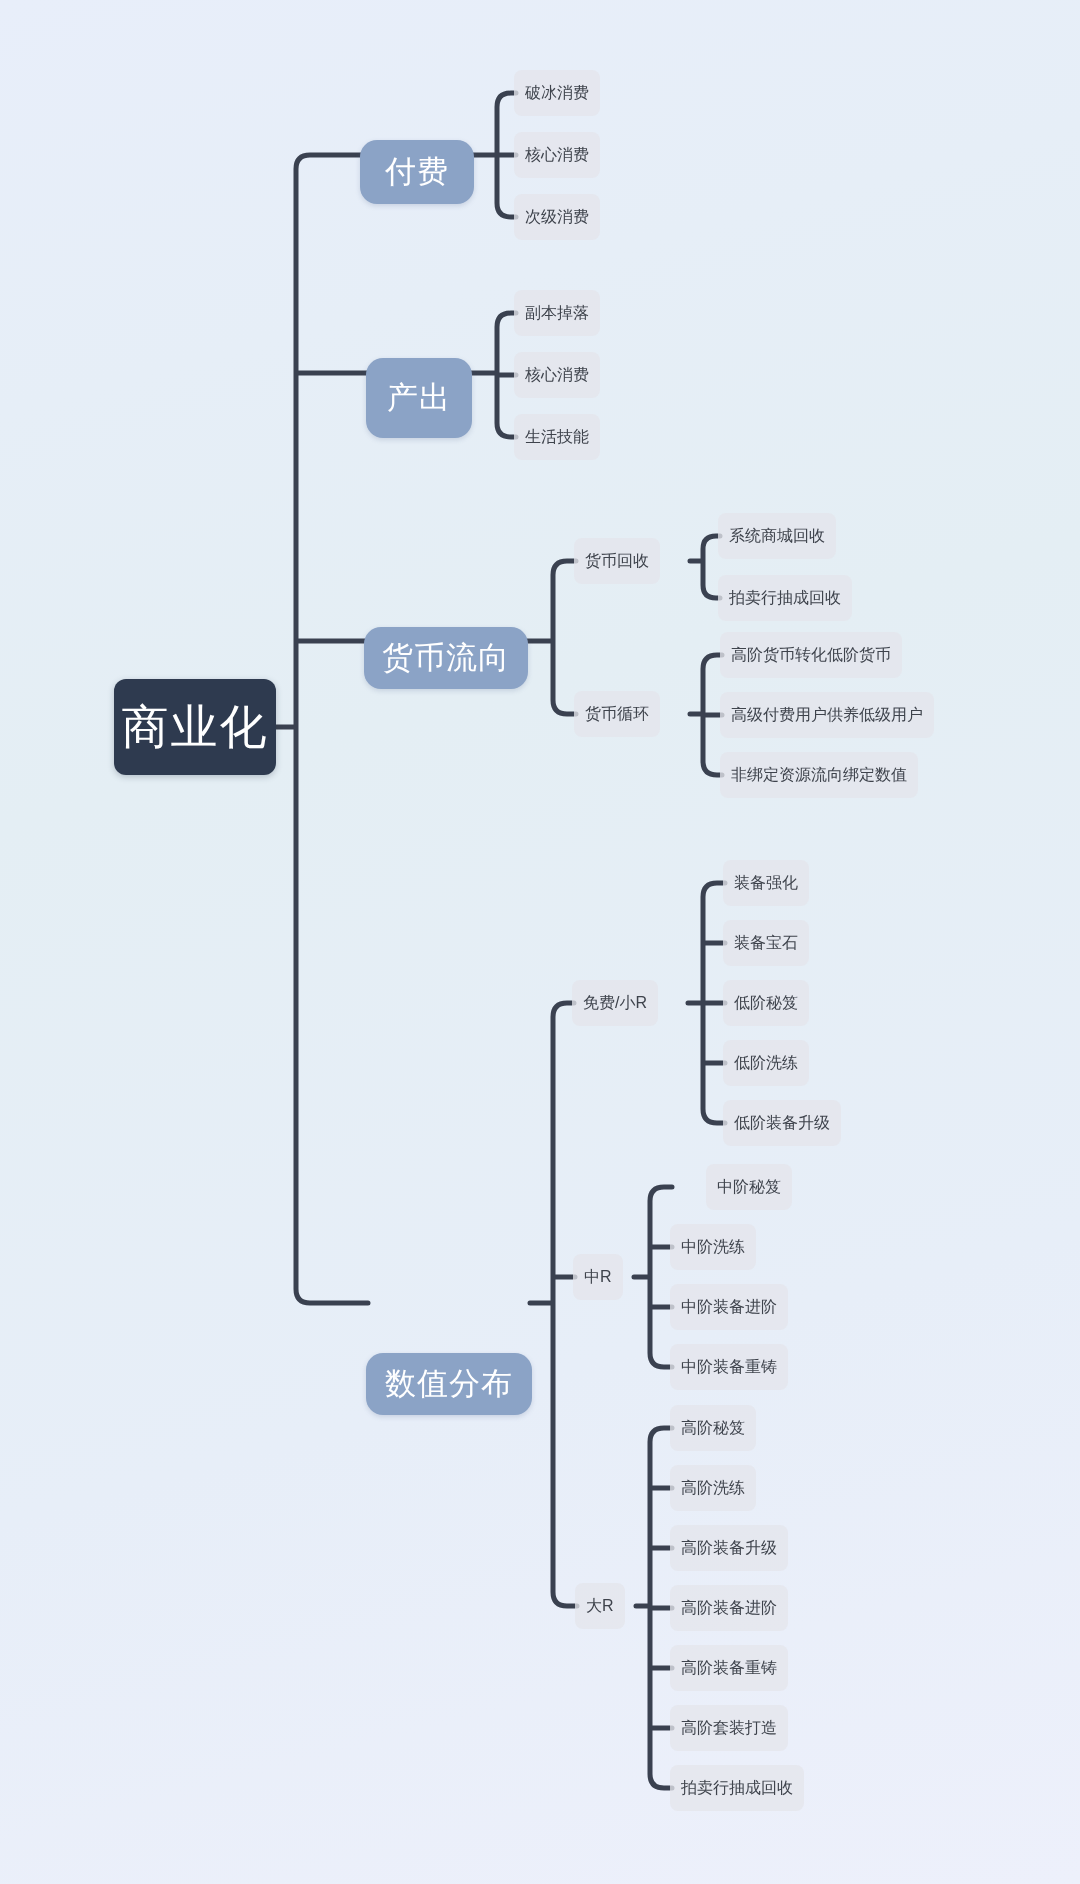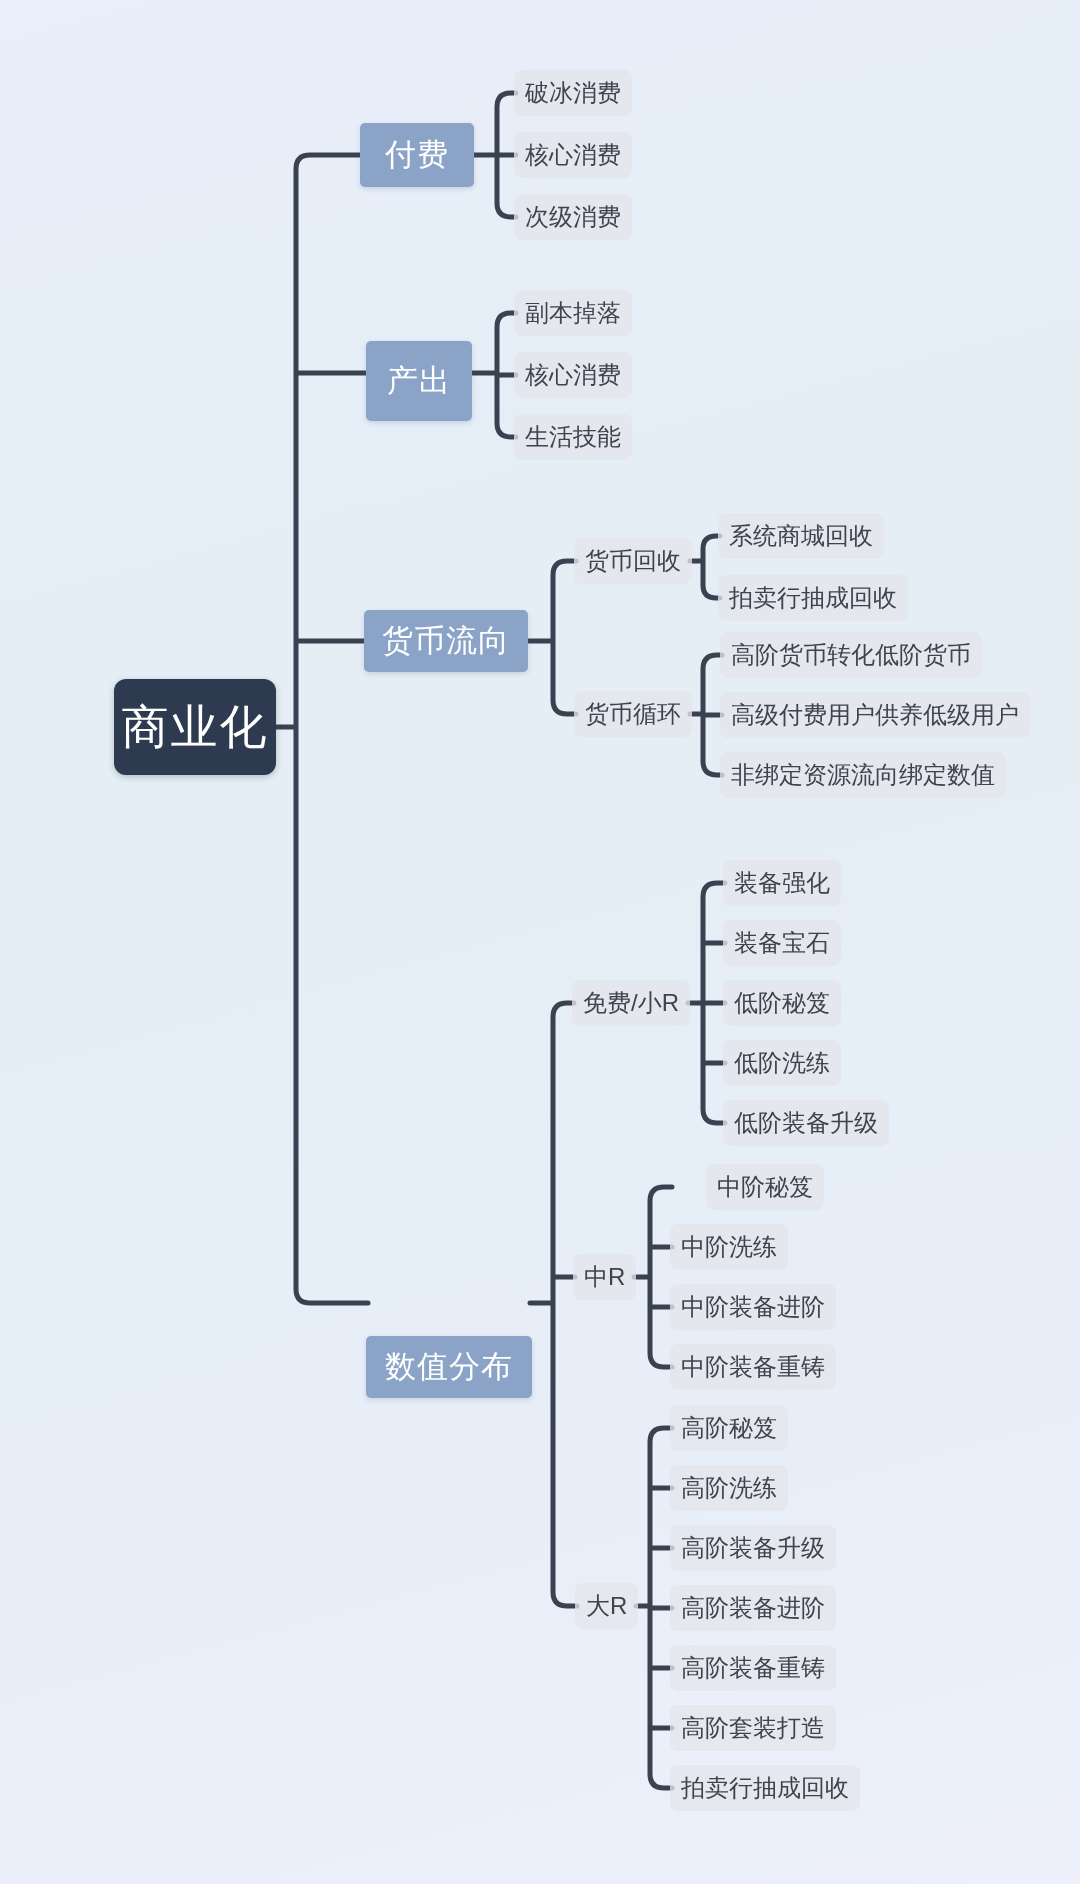--- a/index.html
+++ b/index.html
@@ -16,27 +16,28 @@
   .node{position:absolute;z-index:1;box-sizing:border-box;white-space:nowrap;}
   .root-node{
     background:var(--root-fill,#2e3a4f);color:#fff;
     font-size:47px;font-weight:500;letter-spacing:2px;
     border-radius:12px;display:flex;align-items:center;justify-content:center;
     box-shadow:0 2px 6px rgba(40,50,70,.25);
   }
   .l1{
     background:var(--branch-fill,#8ba3c6);color:#fff;
     font-size:31px;font-weight:500;letter-spacing:1px;
-    border-radius:5px;display:flex;align-items:center;justify-content:center;
+    border-radius:17px;display:flex;align-items:center;justify-content:center;
     box-shadow:0 2px 5px rgba(90,110,150,.22);
+    margin-top:17px;
   }
   .leaf{
     background:var(--leaf-fill,rgba(228,230,236,.78));
     color:var(--leaf-text,#3e434c);
-    font-size:24px;height:46px;padding:0 11px;
+    font-size:16px;height:46px;padding:0 11px;
     border-radius:8px;display:flex;align-items:center;
   }
 </style>
 </head>
 <body>
 
 <div id="canvas">
 
   <svg id="wires" width="1080" height="1884">
       <path d="M 274 727 L 296 727 M 362 155 L 310 155 Q 296 155 296 169 L 296 1289 Q 296 1303 310 1303 L 368 1303 M 296 373 L 368 373 M 296 641 L 366 641 M 472 155 L 497 155 M 516 93 L 511 93 Q 497 93 497 107 L 497 203 Q 497 217 511 217 L 516 217 M 497 155 L 516 155 M 470 373 L 497 373 M 516 313 L 511 313 Q 497 313 497 327 L 497 423 Q 497 437 511 437 L 516 437 M 497 375 L 516 375 M 526 641 L 553 641 M 576 561 L 567 561 Q 553 561 553 575 L 553 700 Q 553 714 567 714 L 576 714 M 690 561 L 703 561 M 720 536 L 716 536 Q 703 536 703 549 L 703 585 Q 703 598 716 598 L 720 598 M 690 714 L 703 714 M 722 655 L 717 655 Q 703 655 703 669 L 703 761 Q 703 775 717 775 L 722 775 M 703 715 L 722 715 M 530 1303 L 553 1303 M 574 1003 L 567 1003 Q 553 1003 553 1017 L 553 1592 Q 553 1606 567 1606 L 577 1606 M 553 1277 L 575 1277 M 688 1003 L 703 1003 M 725 883 L 717 883 Q 703 883 703 897 L 703 1109 Q 703 1123 717 1123 L 725 1123 M 703 943 L 725 943 M 703 1003 L 725 1003 M 703 1063 L 725 1063 M 634 1277 L 650 1277 M 672 1187 L 664 1187 Q 650 1187 650 1201 L 650 1353 Q 650 1367 664 1367 L 672 1367 M 650 1247 L 672 1247 M 650 1307 L 672 1307 M 636 1606 L 650 1606 M 672 1428 L 664 1428 Q 650 1428 650 1442 L 650 1774 Q 650 1788 664 1788 L 672 1788 M 650 1488 L 672 1488 M 650 1548 L 672 1548 M 650 1608 L 672 1608 M 650 1668 L 672 1668 M 650 1728 L 672 1728" fill="none" stroke="#3a4150" stroke-width="5" stroke-linecap="round"></path>

